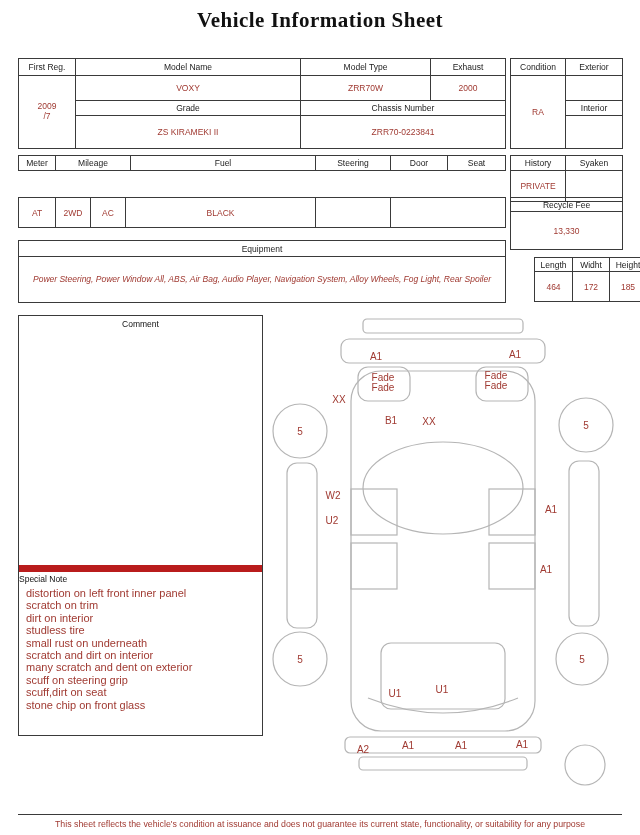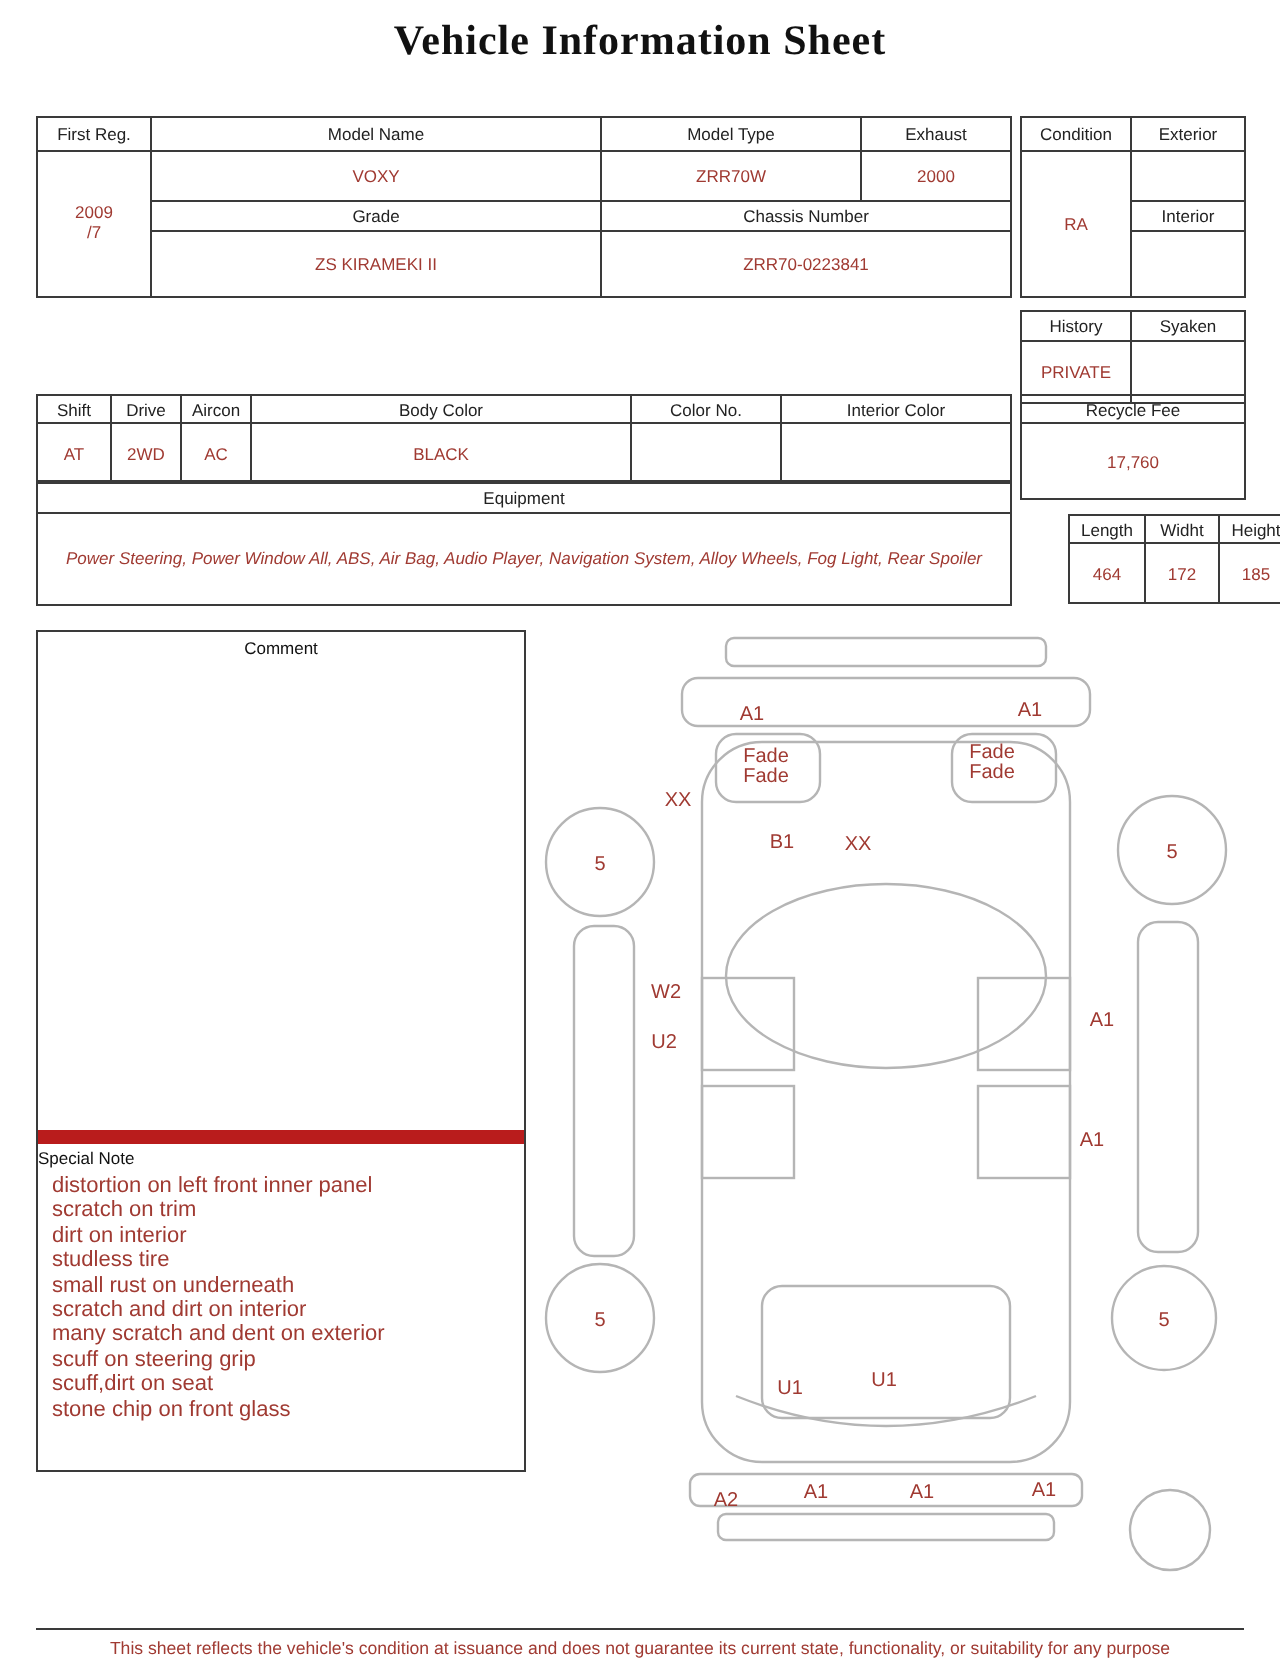--- a/index.html
+++ b/index.html
@@ -89,20 +89,28 @@
   <table class="tbl" style="left:18px;top:155px;width:487px;">
     <colgroup>
         <col style="width:37px">
         <col style="width:75px">
         <col style="width:185px">
         <col style="width:75px">
         <col style="width:57px">
         <col style="width:58px">
       </colgroup>
     <tbody>
+        <tr style="height:15px">
+      <td class="lab">Meter</td>
+      <td class="lab">Mileage</td>
+      <td class="lab">Fuel</td>
+      <td class="lab">Steering</td>
+      <td class="lab">Door</td>
+      <td class="lab">Seat</td>
+    </tr>
   </tbody>
     </table>
 
   <table class="tbl" style="left:510px;top:155px;width:112px;">
     <colgroup>
         <col style="width:55px">
         <col style="width:57px">
       </colgroup>
     <tbody>
         <tr style="height:15px">
@@ -119,49 +127,41 @@
   <table class="tbl" style="left:18px;top:197px;width:487px;">
     <colgroup>
         <col style="width:37px">
         <col style="width:35px">
         <col style="width:35px">
         <col style="width:190px">
         <col style="width:75px">
         <col style="width:115px">
       </colgroup>
     <tbody>
-        <tr style="height:14px">
-      <td class="lab">Shift</td>
-      <td class="lab">Drive</td>
-      <td class="lab">Aircon</td>
-      <td class="lab">Body Color</td>
-      <td class="lab">Color No.</td>
-      <td class="lab">Interior Color</td>
-    </tr>
     <tr style="height:30px">
       <td class="v f12">AT</td>
       <td class="v f12">2WD</td>
       <td class="v f12">AC</td>
       <td class="v f15">BLACK</td>
       <td></td>
       <td></td>
     </tr>
   </tbody>
     </table>
 
   <table class="tbl" style="left:510px;top:197px;width:112px;">
     <colgroup>
         <col style="width:112px">
       </colgroup>
     <tbody>
         <tr style="height:14px">
       <td class="lab">Recycle Fee</td>
     </tr>
     <tr style="height:38px">
-      <td class="v f15">17,760</td>
+      <td class="v f15">13,330</td>
     </tr>
   </tbody>
     </table>
 
   <table class="tbl" style="left:18px;top:240px;width:487px;">
     <colgroup>
         <col style="width:487px">
       </colgroup>
     <tbody>
         <tr style="height:16px">

